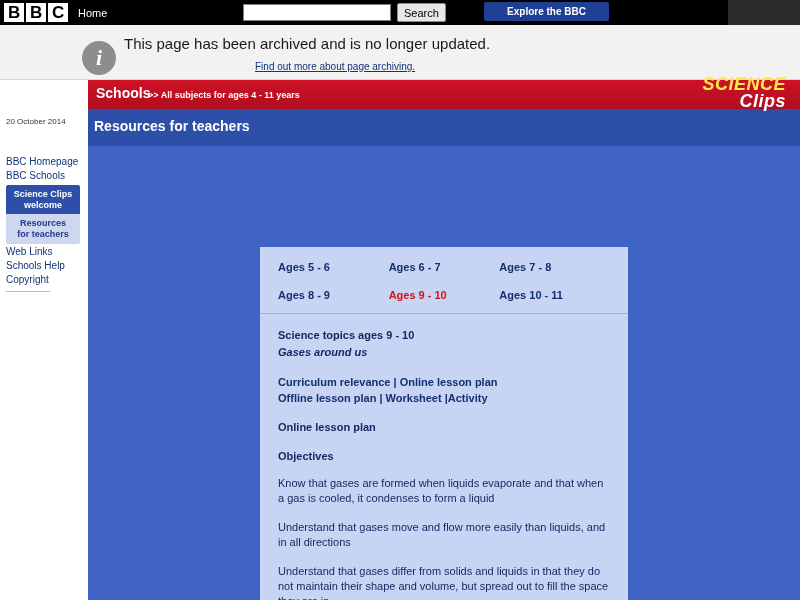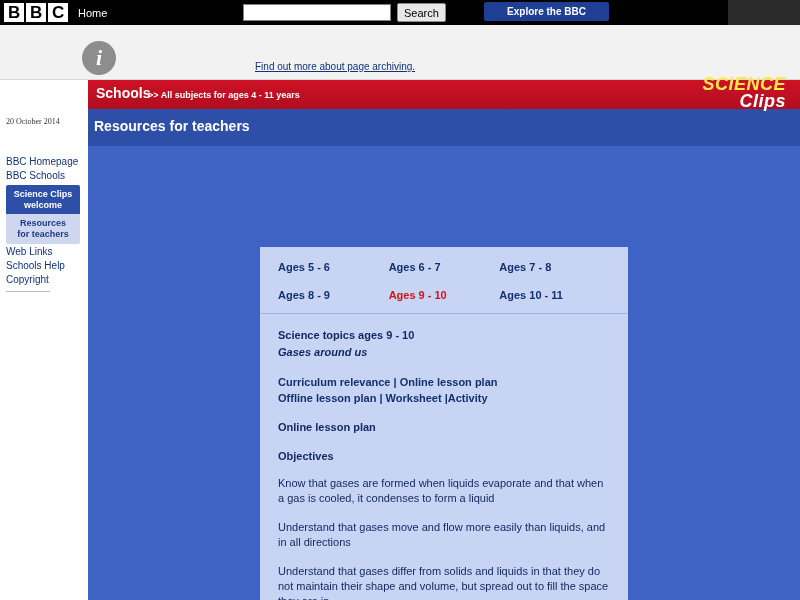--- a/index.html
+++ b/index.html
@@ -161,21 +161,20 @@
     position: absolute;
     left: 0; top: 0;
     width: 88px; height: 491px;
     background: #ffffff;
   }
   .date {
     position: absolute;
     left: 6px; top: 8px;
     font-size: 8px;
     color: #333333;
-    font-family: Liberation Serif, serif;
   }
   .leftnav-top {
     position: absolute;
     left: 6px; top: 46px;
     font-size: 10px;
     line-height: 14px;
   }
   .leftnav-top a, .leftnav-bottom a {
     display: block;
     color: #113377;
@@ -343,20 +342,21 @@
   <div class="bbc-search-wrap">
     <input class="bbc-search-input" type="text" value="" placeholder="" style="">
     <button class="bbc-search-btn">Search</button>
   </div>
   <div class="bbc-explore">Explore the BBC</div>
   <div class="bbc-bar-right"></div>
 </div>
 
 <div class="archive">
   <div class="archive-icon">i</div>
+  <div class="archive-text">This page has been archived and is no longer updated.</div>
   <div class="archive-link">Find out more about page archiving.</div>
 </div>
 
 <div class="schools-bar">
   <div class="sidecol"></div>
   <div class="schools-word">Schools</div>
   <div class="schools-sub">&gt;&gt; All subjects for ages 4 - 11 years</div>
 </div>
 
 <div class="body-wrap">

